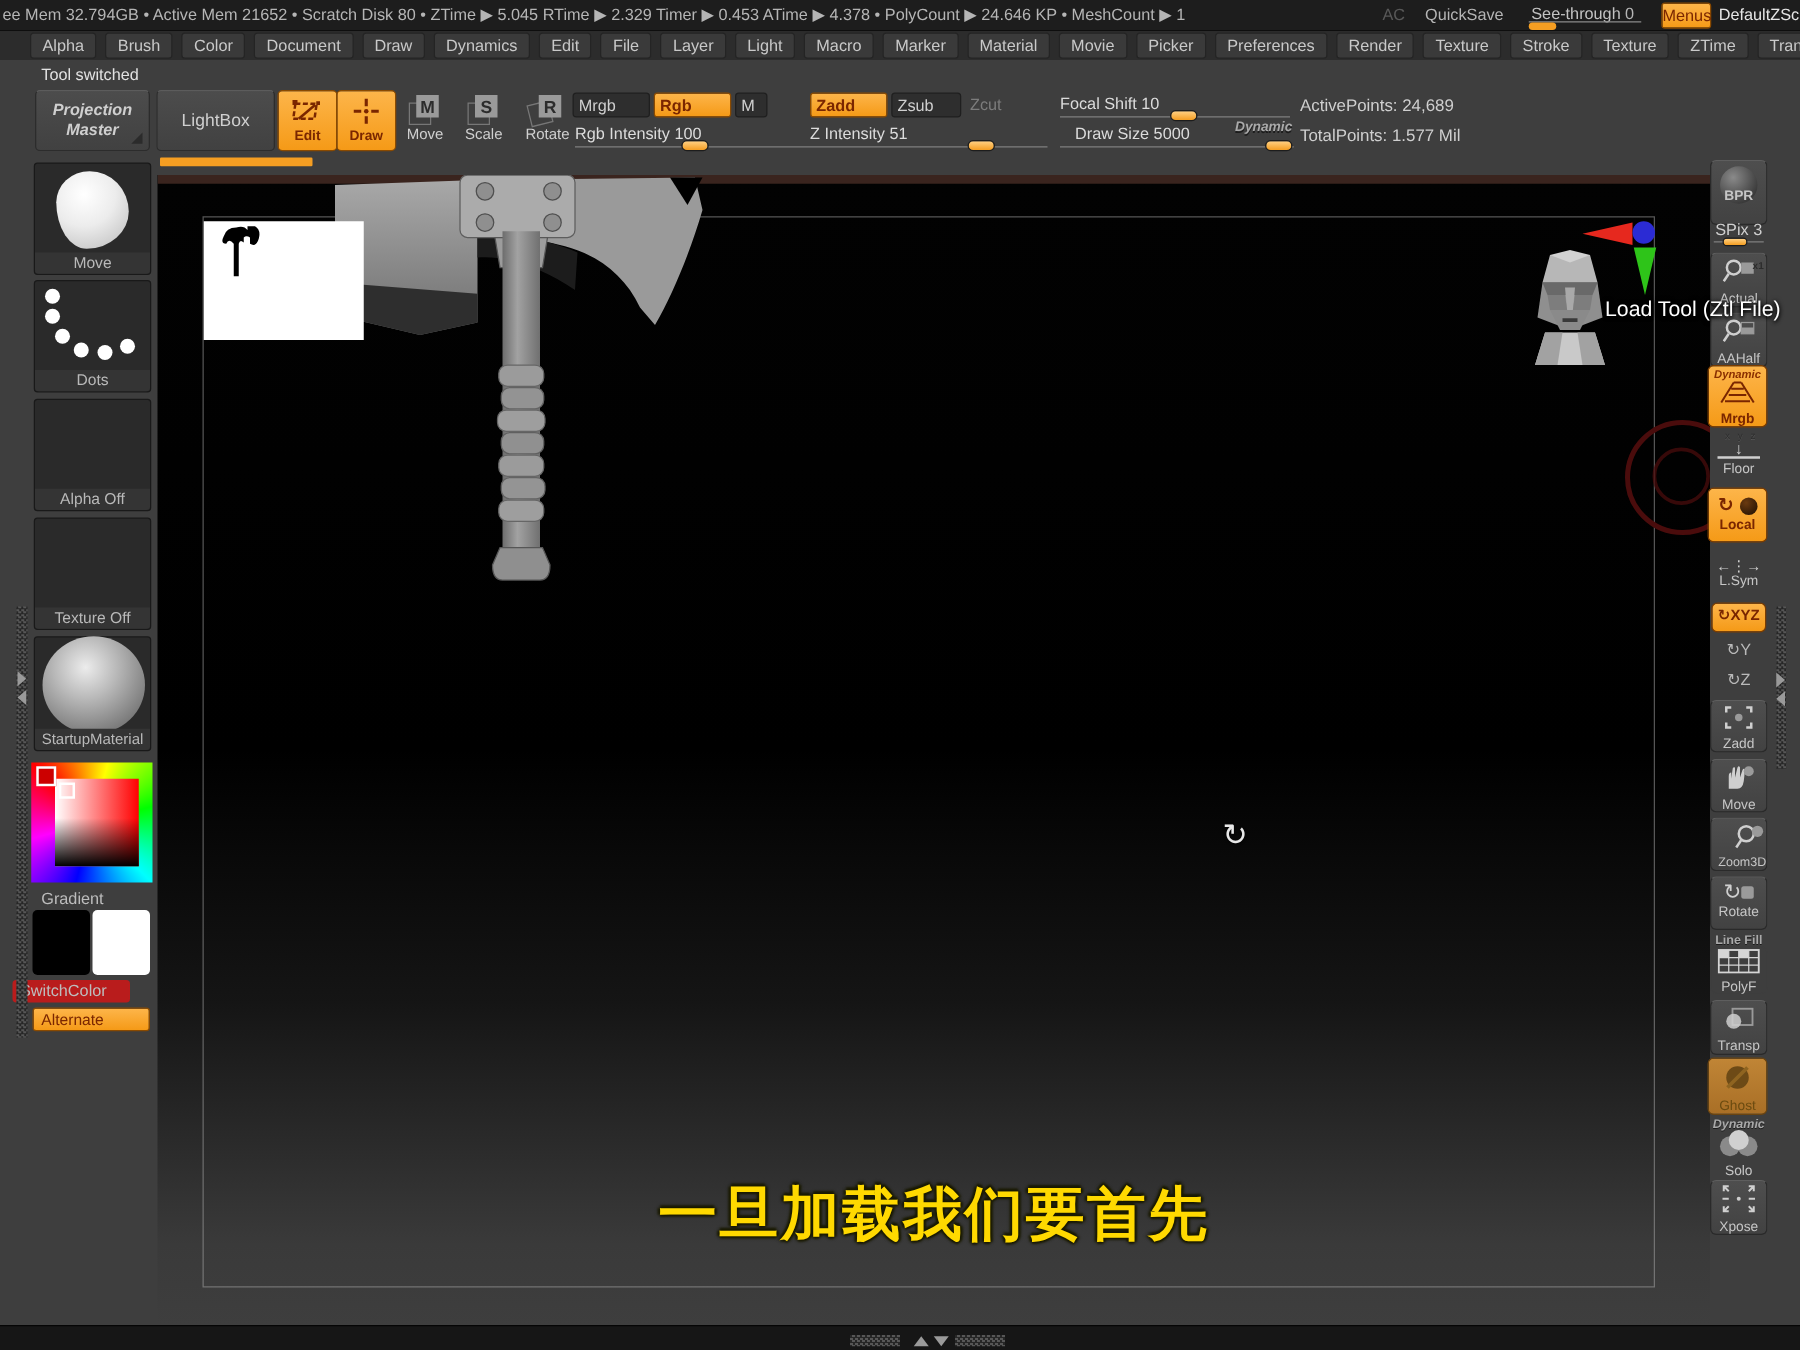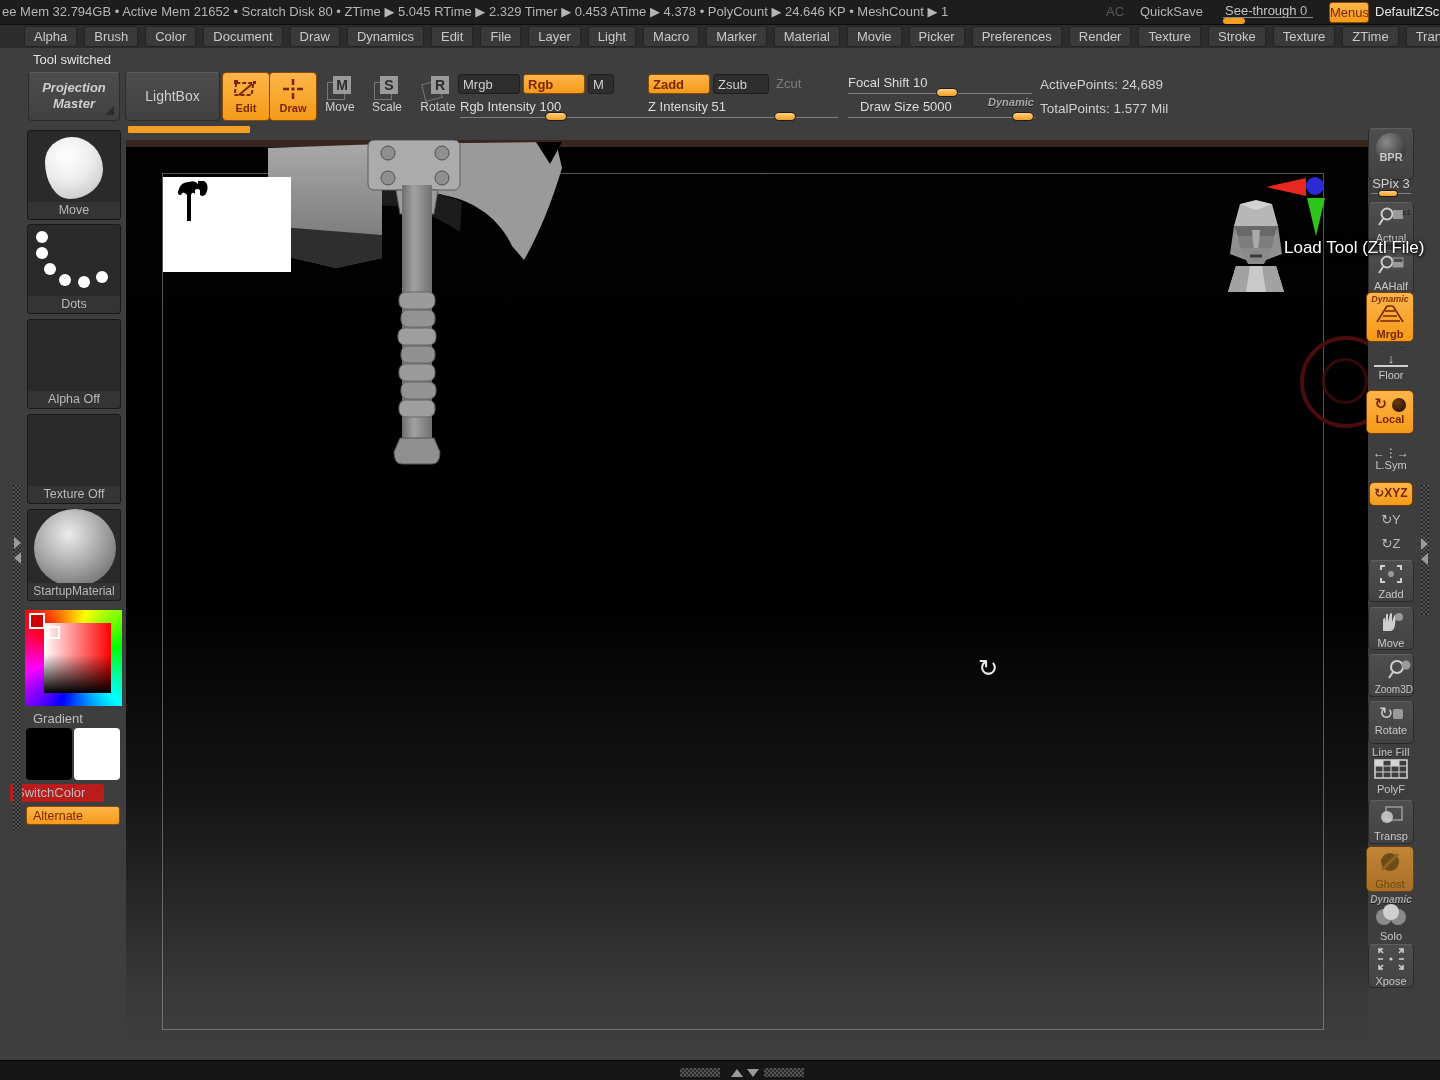--- a/index.html
+++ b/index.html
@@ -278,20 +278,21 @@
       <polygon points="10,68 50,68 58,94 2,94" fill="#c9c9c9"></polygon>
       <polygon points="10,68 24,68 20,94 2,94" fill="#a2a2a2"></polygon>
       <polygon points="36,68 50,68 58,94 40,94" fill="#a2a2a2"></polygon>
     </svg>
 
     <div class="abs" style="left:1174px;top:196px;width:84px;height:84px;border:4px solid #4a0c0c;border-radius:50%;"></div>
     <div class="abs" style="left:1196px;top:218px;width:40px;height:40px;border:3px solid rgba(74,12,12,0.75);border-radius:50%;"></div>
 
     <div class="abs" style="left:852px;top:514px;font-size:24px;color:#e8e8e8;text-shadow:0 1px 2px #000;">↻</div>
 
+    <div class="abs subtitle" style="left:0;right:0;top:800px;text-align:center;">一旦加载我们要首先</div>
   </div>
 
   <div class="abs" style="left:1284px;top:238px;font-size:17px;color:#fff;text-shadow:0 1px 3px #000,0 0 4px #000;white-space:nowrap;z-index:30;">Load Tool (Ztl File)</div>
 
   <div class="abs" style="left:1368px;top:140px;width:72px;height:920px;background:#3e3e3e;">
 
     <div class="abs rbtn" style="left:0;top:-12px;width:46px;height:52px;">
       <div style="width:30px;height:30px;margin:4px auto 0;border-radius:50%;background:radial-gradient(circle at 35% 30%,#8a8a8a,#3a3a3a 75%);"></div>
       <div class="rlabel" style="margin-top:-12px;font-weight:bold;">BPR</div>
     </div>

